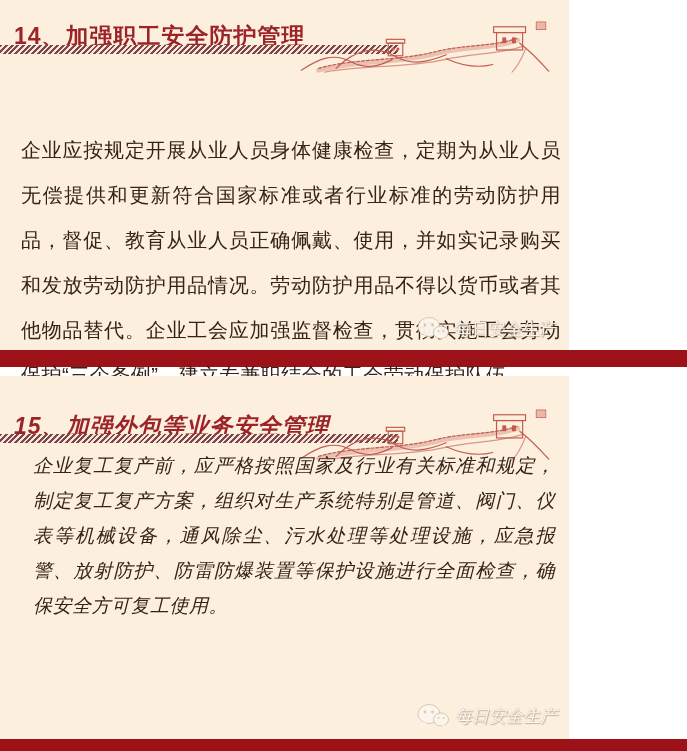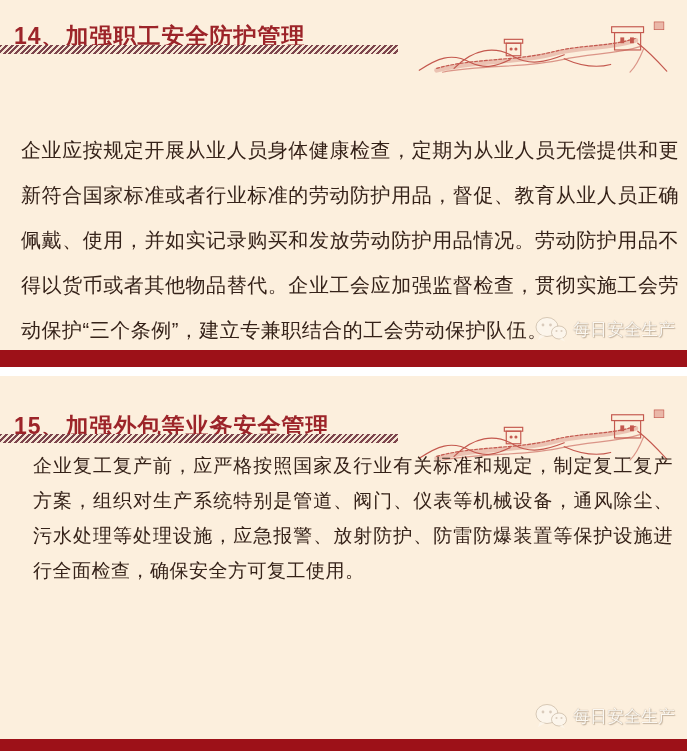--- a/index.html
+++ b/index.html
@@ -5,24 +5,24 @@
   html,body{margin:0;padding:0;}
   body{
     width:687px;height:751px;
     background:#ffffff;
     font-family:"Liberation Sans","DejaVu Sans",sans-serif;
     overflow:hidden;
   }
   .section{
     position:relative;
     background:#fcefdd;
-    width:687px;
+    width:569px;
   }
   .sec-14{height:350px;}
-  .sec-15{height:363px;}
+  .sec-15{height:363px;font-style:italic;}
   .divider-bar{width:687px;height:17px;background:#9d1118;}
   .divider-gap{width:687px;height:9px;background:#ffffff;}
   .bottom-bar{width:687px;height:12px;background:#9d1118;}
 
   .sec-title{
     position:absolute;left:14px;top:6px;
     font-size:23px;font-weight:900;
     color:#9c2429;letter-spacing:1px;
     white-space:nowrap;
   }

